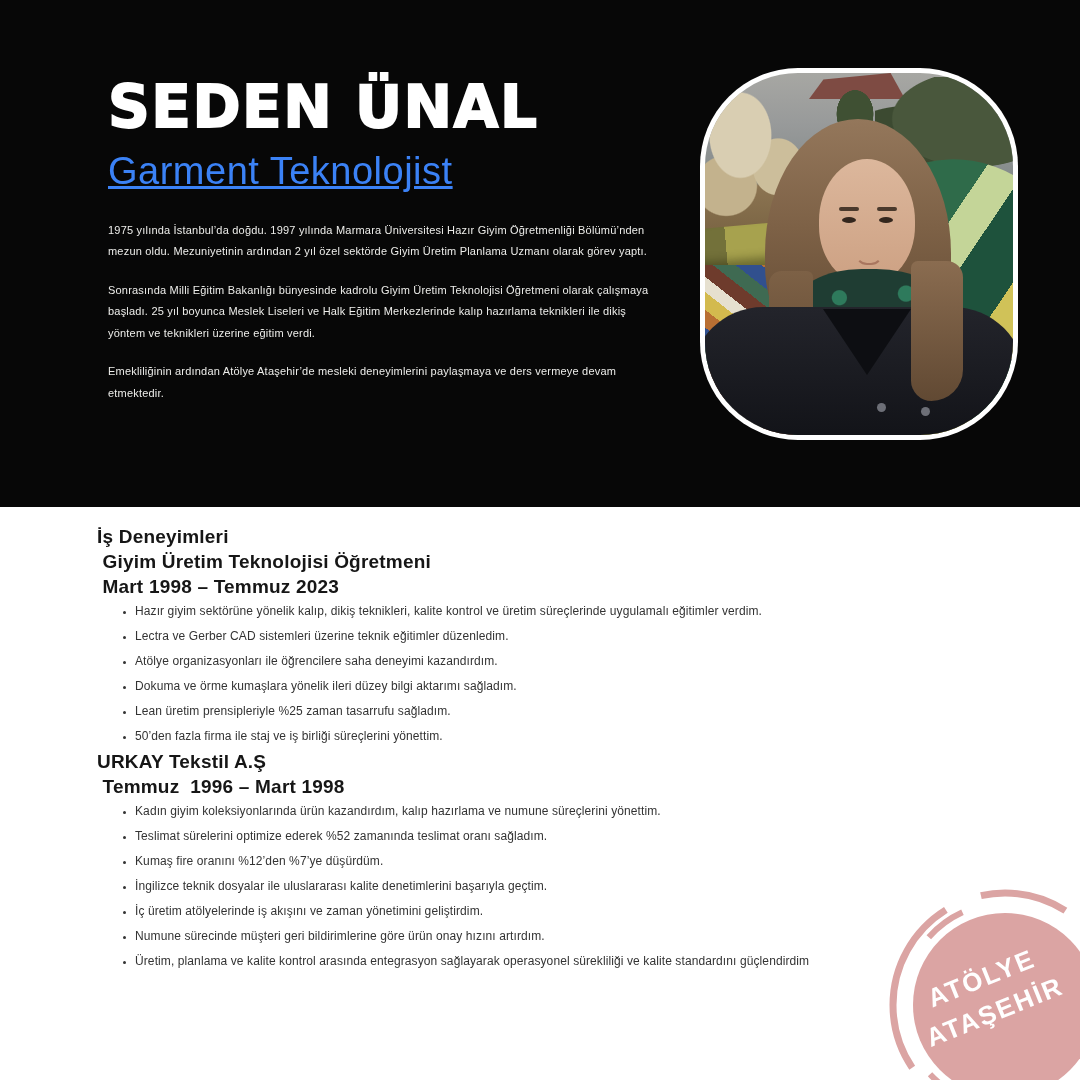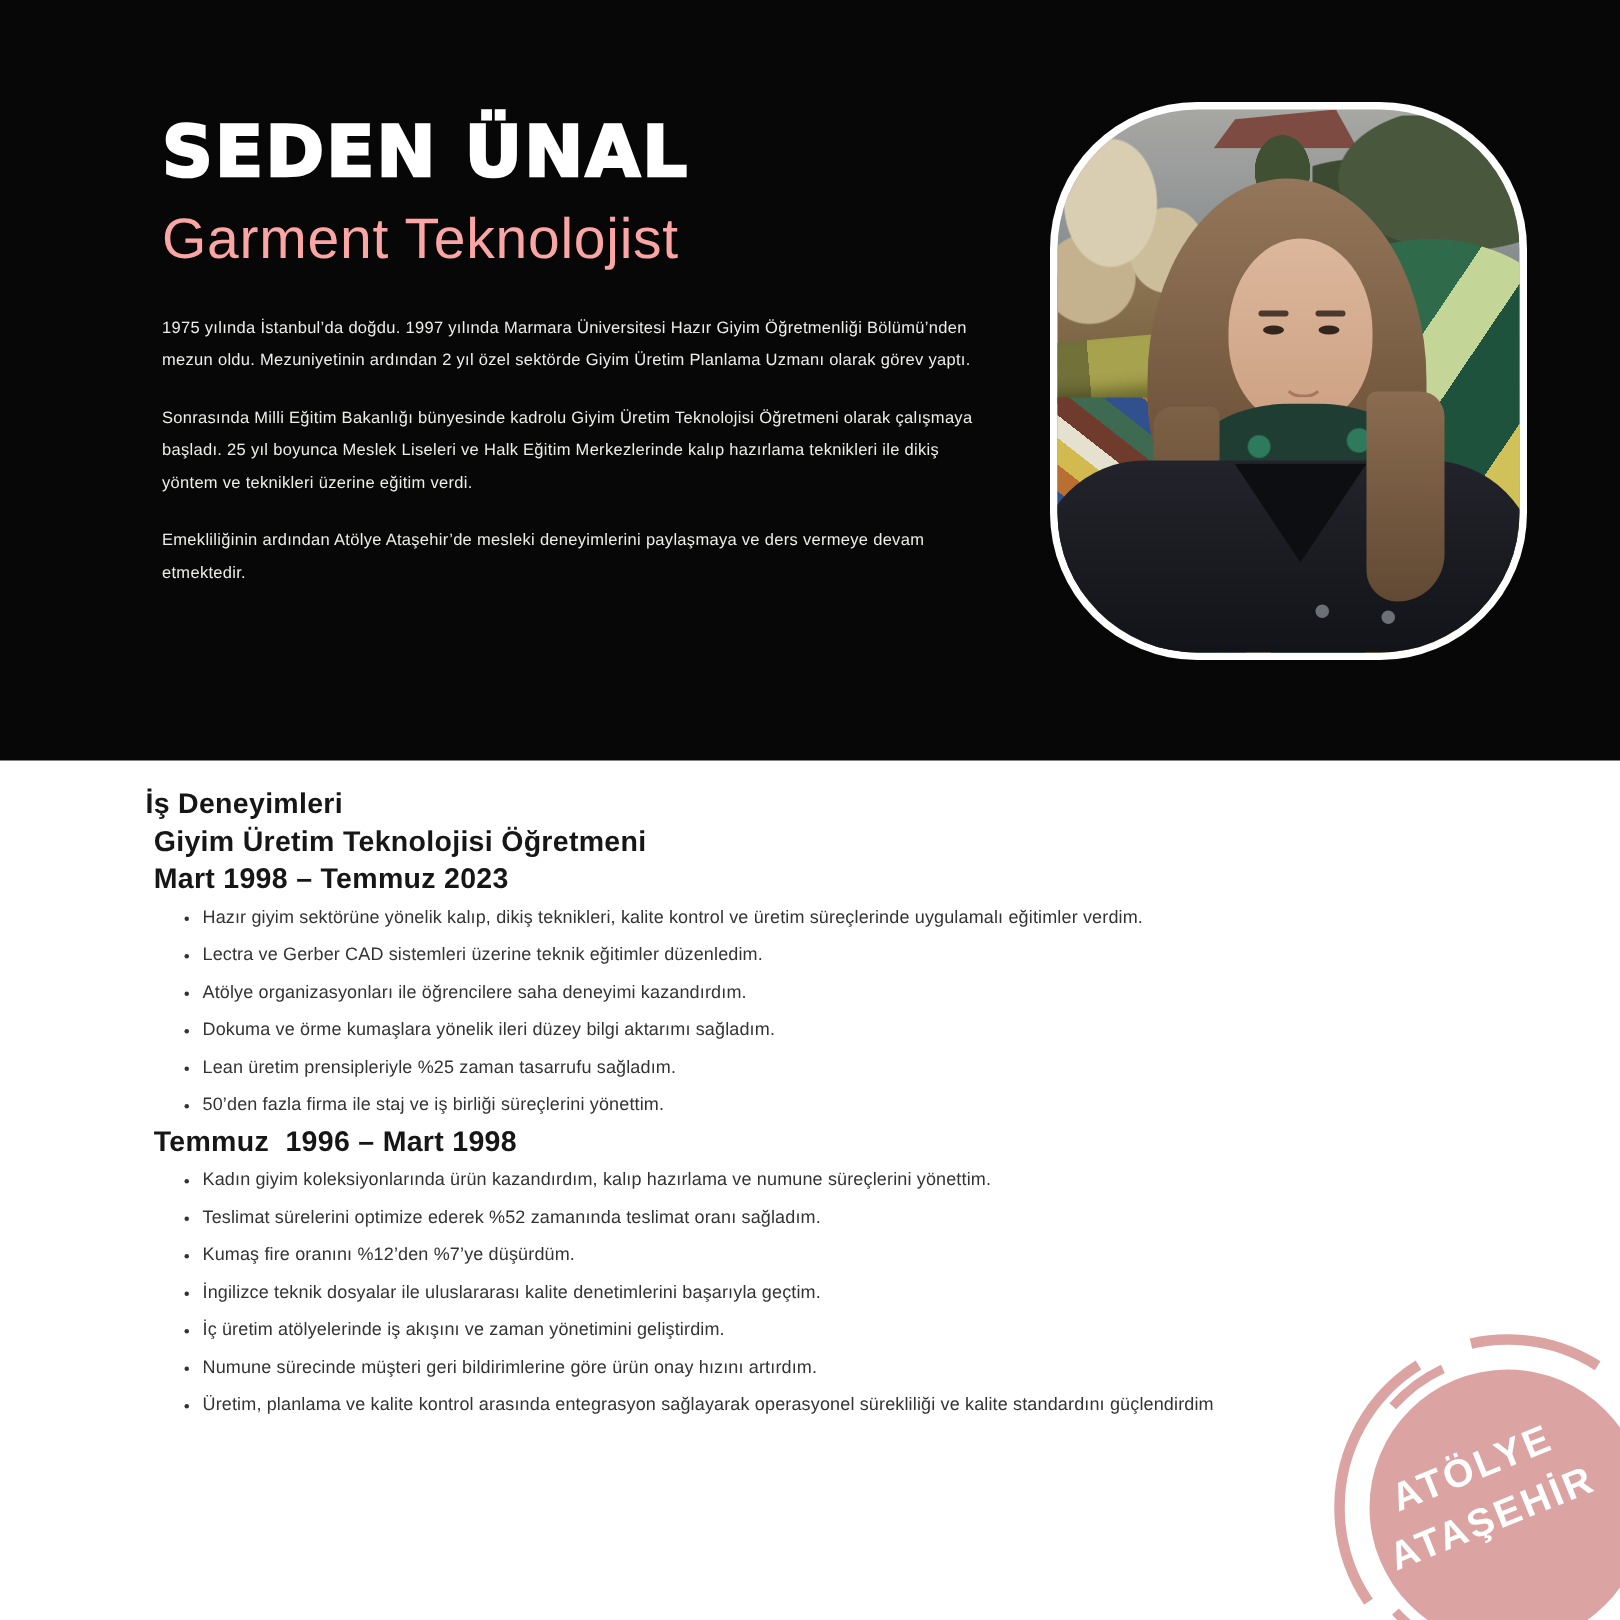--- a/index.html
+++ b/index.html
@@ -4,27 +4,27 @@
 <style>
   html,body { margin:0; padding:0; background:#666; }
   .page {
     position:relative; width:1080px; height:1080px; overflow:hidden;
     background:#ffffff; font-family:"Liberation Sans", sans-serif;
   }
   
   .hero { position:absolute; left:0; top:0; width:1080px; height:507px; background:#070707; }
   .hero-text { position:absolute; left:108px; top:78px; width:545px; }
   .person-name {
-    margin:0 0 14px; color:#ffffff; font-size:47px; line-height:1;
+    margin:0 0 14px; color:#ffffff; font-size:58px; line-height:1;
     font-weight:bold; letter-spacing:1.5px; -webkit-text-stroke:1.8px #ffffff;
     font-family:"DejaVu Sans","Liberation Sans",sans-serif;
   }
   .person-title {
-    margin:0 0 26px; color:#fca5a5; font-size:38px; font-weight:normal;
-    letter-spacing:.5px; line-height:1.15;
+    margin:0 0 26px; color:#3b82f6; font-size:38px; font-weight:normal;
+    letter-spacing:.5px; line-height:1.15;text-decoration:underline;
   }
   .bio p { margin:0 0 17px; color:#ededea; font-size:11px; line-height:21.5px; letter-spacing:.2px; }
   .bio p:last-child { margin-bottom:0; }
 
   
   .photo { position:absolute; left:700px; top:68px; width:318px; height:372px;
     background:#ffffff; border-radius:98px; padding:5px; box-sizing:border-box; }
   .photo-inner { position:relative; width:100%; height:100%; border-radius:93px; overflow:hidden;
     background:linear-gradient(180deg,#a7a7a3 0%,#989a9a 14%,#8b9090 24%,#7d8784 34%,#6d7b74 48%,#5a6b62 68%,#4c5c53 100%); }
   .photo-inner > div { position:absolute; }
@@ -147,20 +147,21 @@
       <li>Hazır giyim sektörüne yönelik kalıp, dikiş teknikleri, kalite kontrol ve üretim süreçlerinde uygulamalı eğitimler verdim.</li>
           <li>Lectra ve Gerber CAD sistemleri üzerine teknik eğitimler düzenledim.</li>
           <li>Atölye organizasyonları ile öğrencilere saha deneyimi kazandırdım.</li>
           <li>Dokuma ve örme kumaşlara yönelik ileri düzey bilgi aktarımı sağladım.</li>
           <li>Lean üretim prensipleriyle %25 zaman tasarrufu sağladım.</li>
           <li>50’den fazla firma ile staj ve iş birliği süreçlerini yönettim.</li>
         </ul>
     </div>
 
     <div>
+      <div class="hl">URKAY Tekstil A.Ş</div>
       <div class="hl"> Temmuz  1996 – Mart 1998</div>
       <ul>
 
       <li>Kadın giyim koleksiyonlarında ürün kazandırdım, kalıp hazırlama ve numune süreçlerini yönettim.</li>
           <li>Teslimat sürelerini optimize ederek %52 zamanında teslimat oranı sağladım.</li>
           <li>Kumaş fire oranını %12’den %7’ye düşürdüm.</li>
           <li>İngilizce teknik dosyalar ile uluslararası kalite denetimlerini başarıyla geçtim.</li>
           <li>İç üretim atölyelerinde iş akışını ve zaman yönetimini geliştirdim.</li>
           <li>Numune sürecinde müşteri geri bildirimlerine göre ürün onay hızını artırdım.</li>
           <li>Üretim, planlama ve kalite kontrol arasında entegrasyon sağlayarak operasyonel sürekliliği ve kalite standardını güçlendirdim</li>

